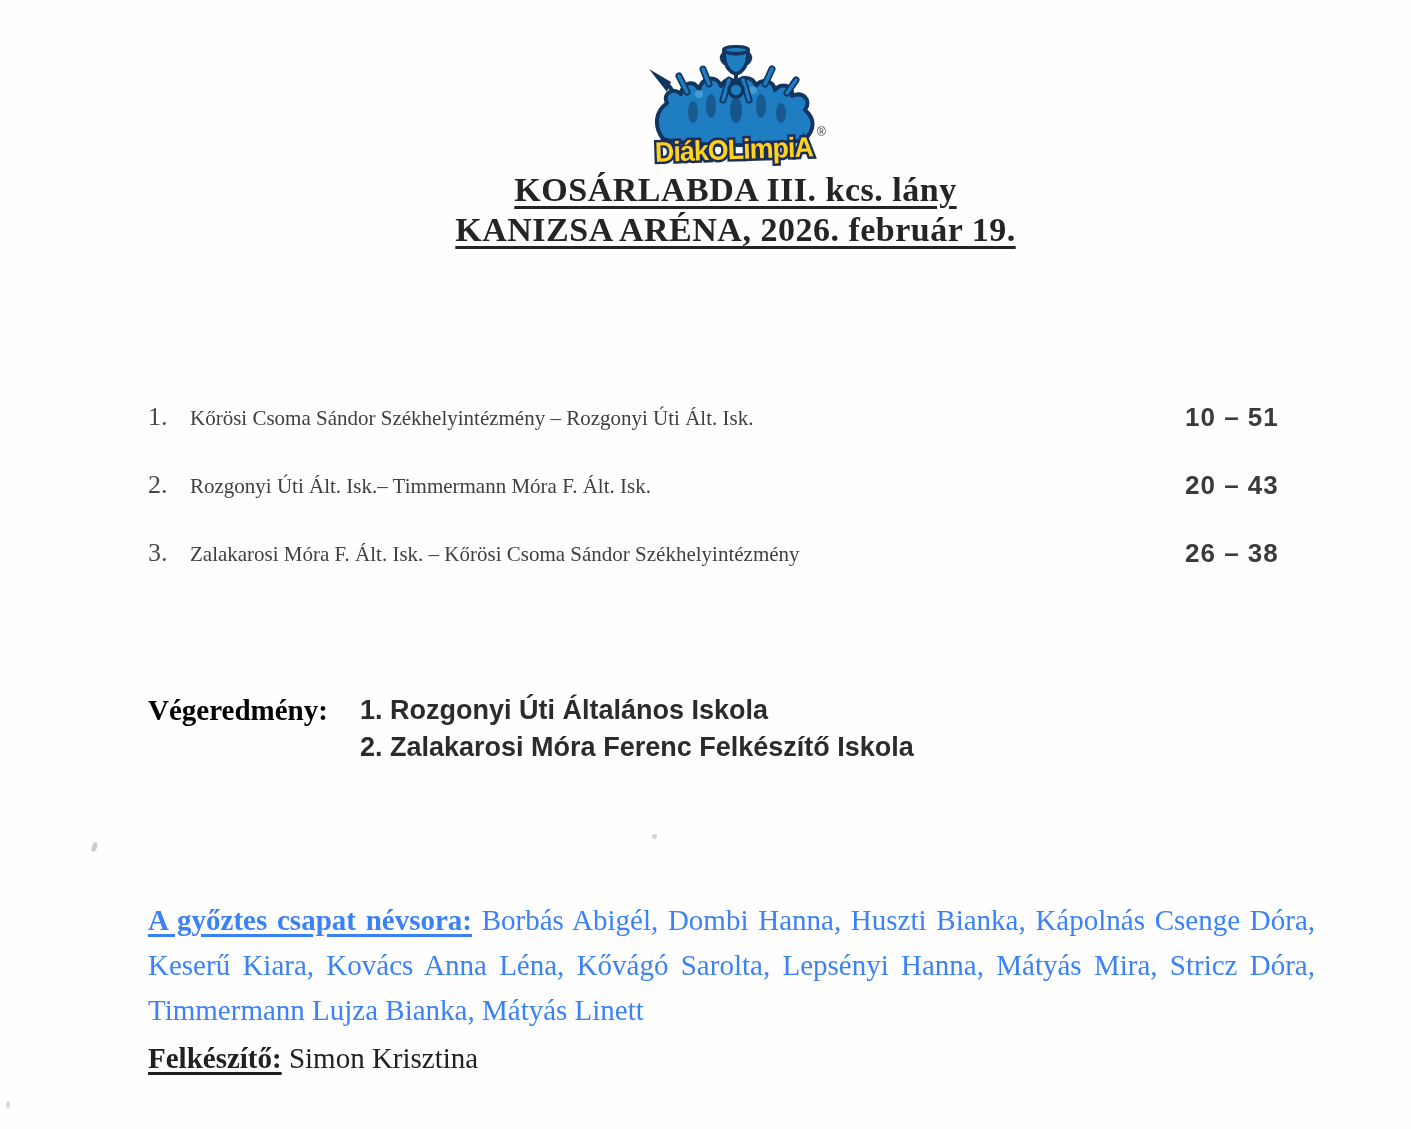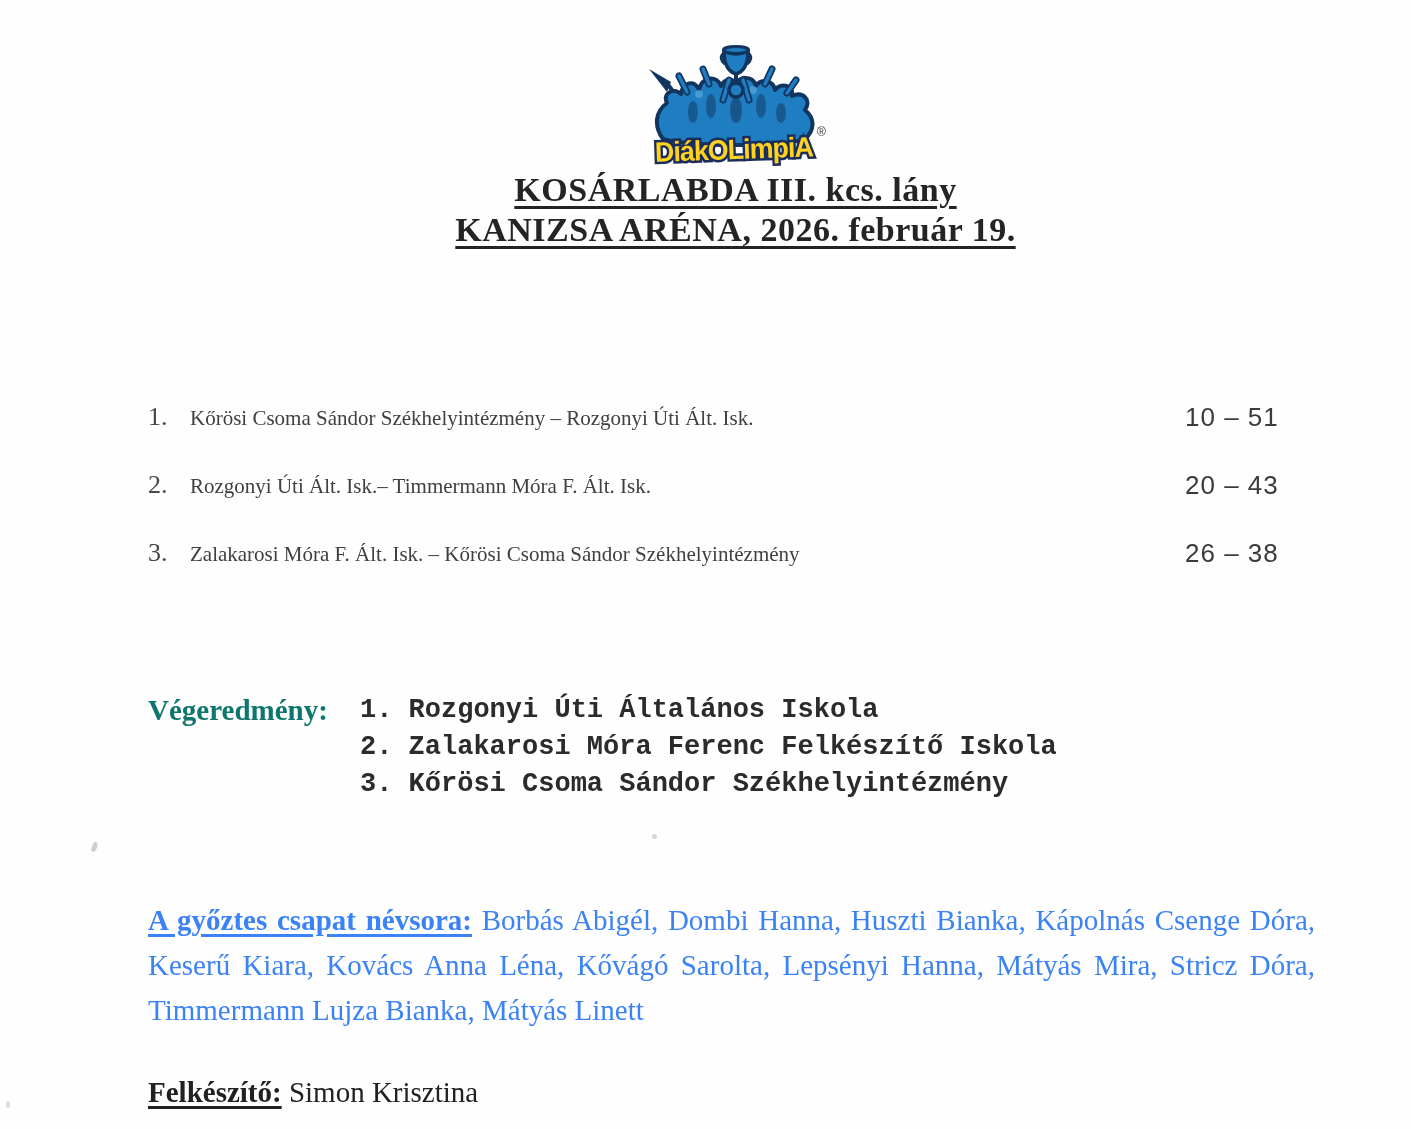--- a/index.html
+++ b/index.html
@@ -78,44 +78,44 @@
   .match-teams {
     font-family: Liberation Serif, serif;
     font-size: 21px;
     color: #404040;
   }
   .match-score {
     position: absolute;
     left: 1037px;
     top: 0;
     font-family: "Liberation Sans", sans-serif;
-    font-weight: normal;
+    font-weight: bold;
     font-size: 26px;
     color: #3b3b3b;
     letter-spacing: 1px;
   }
 
   
   .final-result {
     position: absolute;
     top: 692px;
     left: 148px;
     display: flex;
     align-items: flex-start;
   }
   .final-label {
     width: 212px;
     font-family: "Liberation Serif", serif;
     font-weight: bold;
     font-size: 29px;
     line-height: 37px;
-    color: #0f766e;
+    color: #000000;
   }
   .ranking-list {
-    font-family: Liberation Mono, monospace;
+    font-family: Liberation Sans, sans-serif;
     font-weight: bold;
     font-size: 27px;
     line-height: 37px;
     color: #2b2b2b;
   }
   .ranking-item { white-space: nowrap; }
 
   
   .roster {
     position: absolute;
@@ -137,21 +137,20 @@
 
   
   .coach {
     position: absolute;
     top: 1036px;
     left: 148px;
     font-family: "Liberation Serif", serif;
     font-size: 29px;
     line-height: 45px;
     color: #212121;
-    margin-top: 34px;
   }
 
   
   .speck {
     position: absolute;
     background: #a9a49e;
     border-radius: 50%;
   }
   .speck-comma {
     left: 92px; top: 842px;
@@ -250,21 +249,20 @@
       <span class="match-score">26 – 38</span>
     </div>
 
   </div>
 
   <div class="final-result">
     <div class="final-label">Végeredmény:</div>
     <div class="ranking-list">
       <div class="ranking-item"><span>1.</span> <span>Rozgonyi Úti Általános Iskola</span></div>
       <div class="ranking-item"><span>2.</span> <span>Zalakarosi Móra Ferenc Felkészítő Iskola</span></div>
-      <div class="ranking-item"><span>3.</span> <span>Kőrösi Csoma Sándor Székhelyintézmény</span></div>
     </div>
   </div>
 
   <div class="roster">
     <span class="roster-label">A győztes csapat névsora:</span>
     <span>Borbás Abigél, Dombi Hanna, Huszti Bianka, Kápolnás Csenge Dóra, Keserű Kiara, Kovács Anna Léna, Kővágó Sarolta, Lepsényi Hanna, Mátyás Mira, Stricz Dóra, Timmermann Lujza Bianka, Mátyás Linett</span>
   </div>
 
   <div class="coach">
     <span class="coach-label">Felkészítő:</span>

